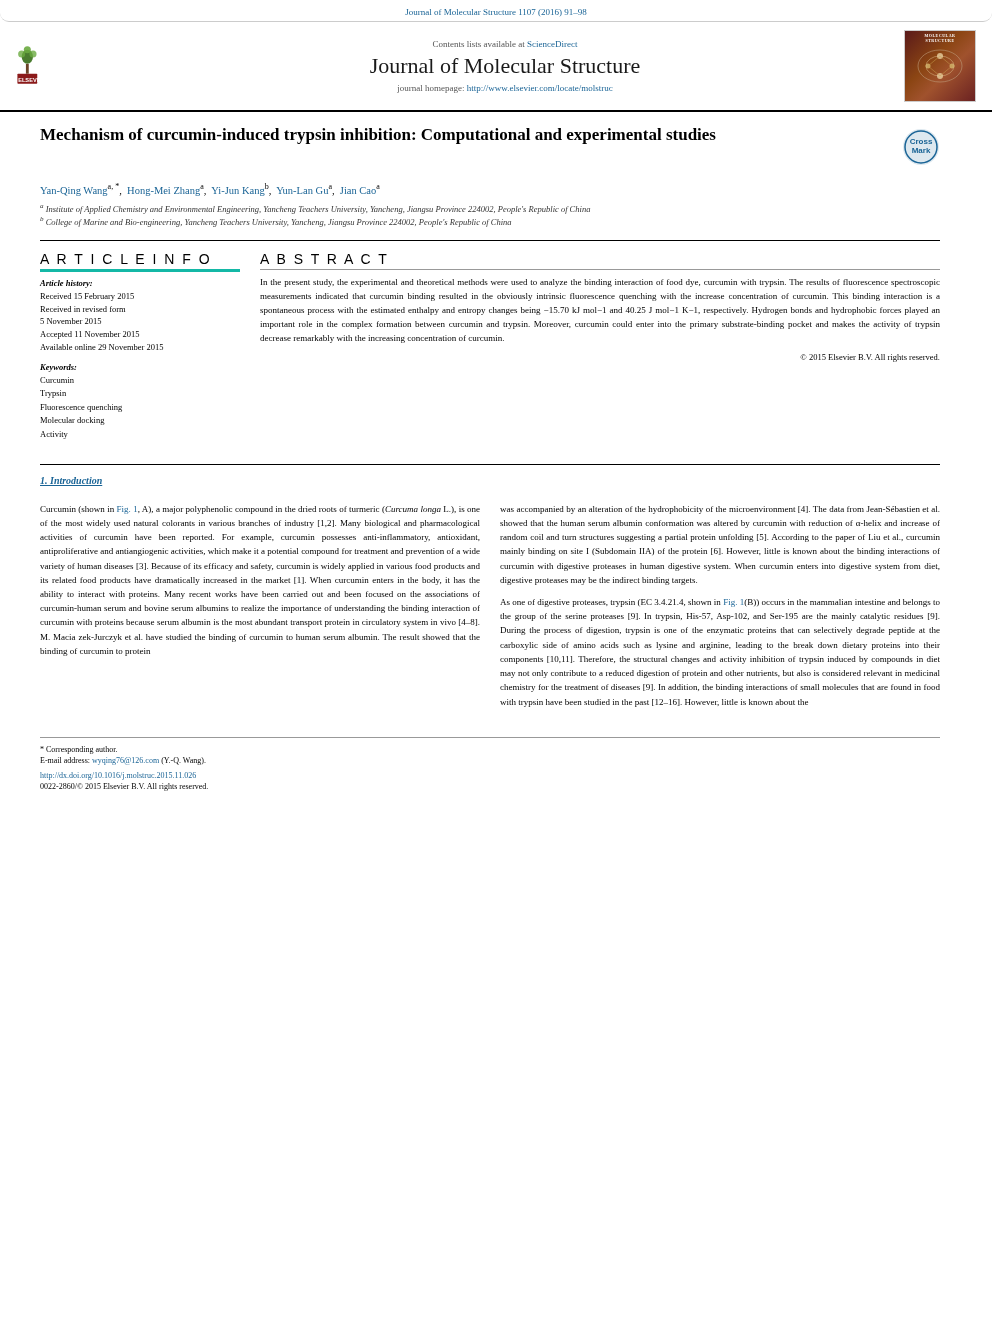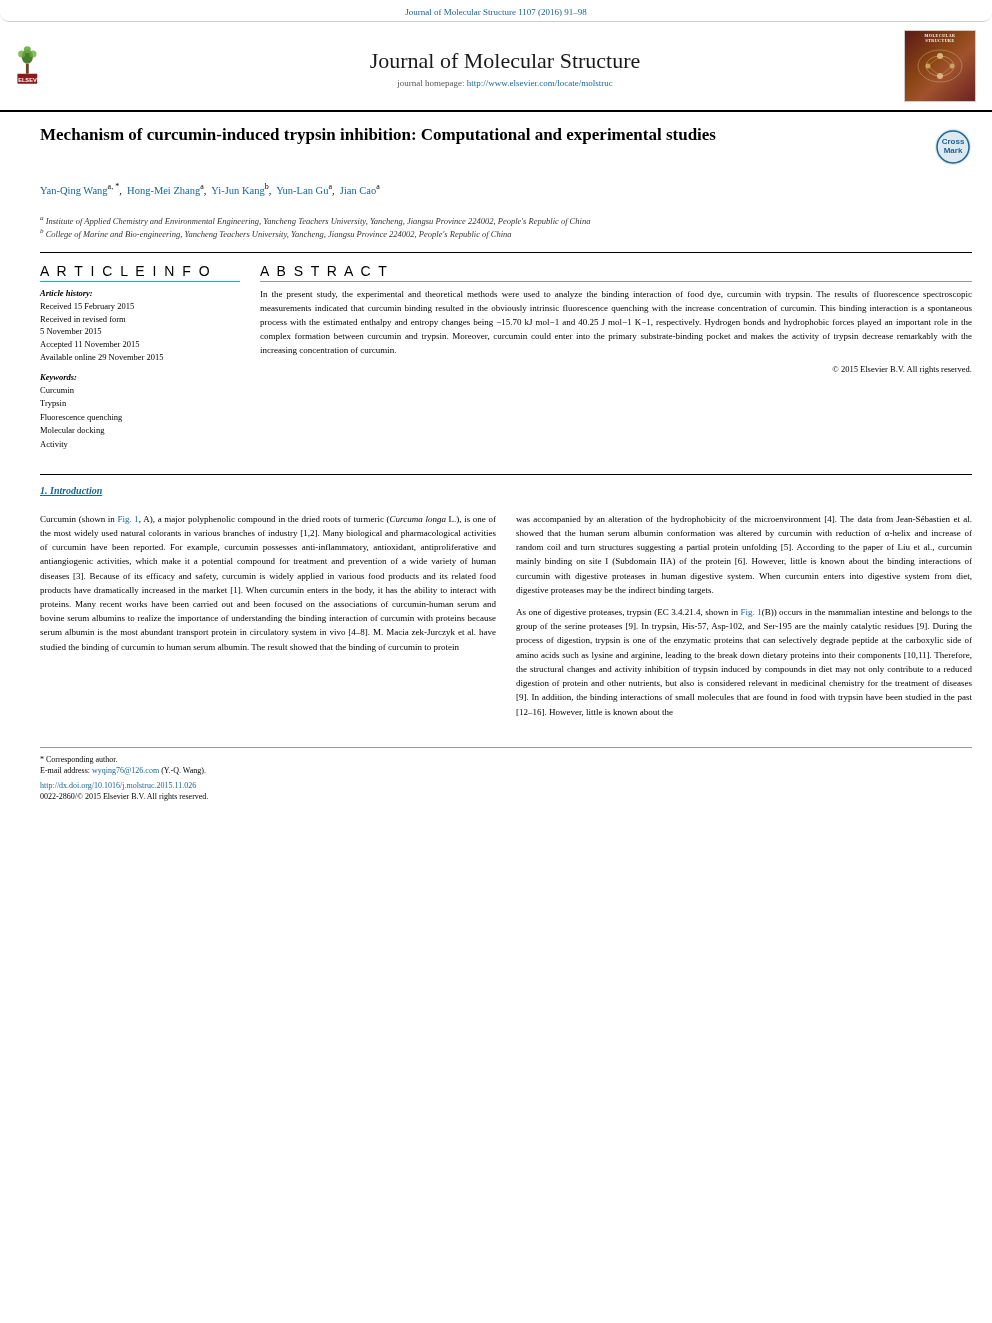--- a/index.html
+++ b/index.html
@@ -59,21 +59,21 @@
       font-size: 9px;
       color: #555;
     }
     .journal-header .homepage-link a {
       color: #1a6496;
       text-decoration: none;
     }
 
     
     .article-content {
-      padding: 12px 20px 20px 40px;
+      padding: 12px 52px 20px 40px;
     }
 
     
     .article-title-section {
       display: flex;
       align-items: flex-start;
       justify-content: space-between;
       margin-bottom: 8px;
       padding-bottom: 8px;
     }
@@ -87,21 +87,21 @@
     .crossmark {
       width: 38px;
       height: 38px;
       flex-shrink: 0;
       margin-top: 4px;
     }
 
     
     .authors {
       font-size: 10.5px;
-      margin-bottom: 18px;
+      margin-bottom: 6px;
     }
     .authors sup {
       font-size: 8px;
     }
     .author-name {
       color: #1a6496;
     }
 
     
     .affiliations {
@@ -135,21 +135,21 @@
     .section-label {
       font-size: 14px;
       letter-spacing: 2px;
       text-transform: uppercase;
       font-weight: normal;
       margin-bottom: 2px;
       font-family: Arial, sans-serif;
     }
 
     .article-info-box {
-      border-top: 1px solid #14b8a6;
+      border-top: 3px solid #14b8a6;
       padding-top: 6px;
     }
     .info-group {
       margin-bottom: 8px;
     }
     .info-label {
       font-style: italic;
       font-size: 8.5px;
       margin-bottom: 2px;
       font-weight: bold;
@@ -285,20 +285,24 @@
       <ellipse cx="16" cy="18" rx="8" ry="10" fill="#4a7c2f"></ellipse>
       <rect x="14" y="28" width="4" height="14" fill="#6b4226"></rect>
 
       <circle cx="8" cy="14" r="5" fill="#6aaa40" opacity="0.8"></circle>
       <circle cx="24" cy="14" r="5" fill="#6aaa40" opacity="0.8"></circle>
       <circle cx="16" cy="8" r="5" fill="#6aaa40" opacity="0.9"></circle>
     </svg>
   </div>
 
   <div class="center-block">
+    <div class="sciencedirect-link">
+      <span>Contents lists available at</span>
+      <a>ScienceDirect</a>
+    </div>
     <div class="journal-title">Journal of Molecular Structure</div>
     <div class="homepage-link">
       <span>journal homepage:</span>
       <a>http://www.elsevier.com/locate/molstruc</a>
     </div>
   </div>
 
   <div class="cover-art">
     <div class="cover-art-inner">
       <div class="cover-title-text">MOLECULAR<br>STRUCTURE</div>

